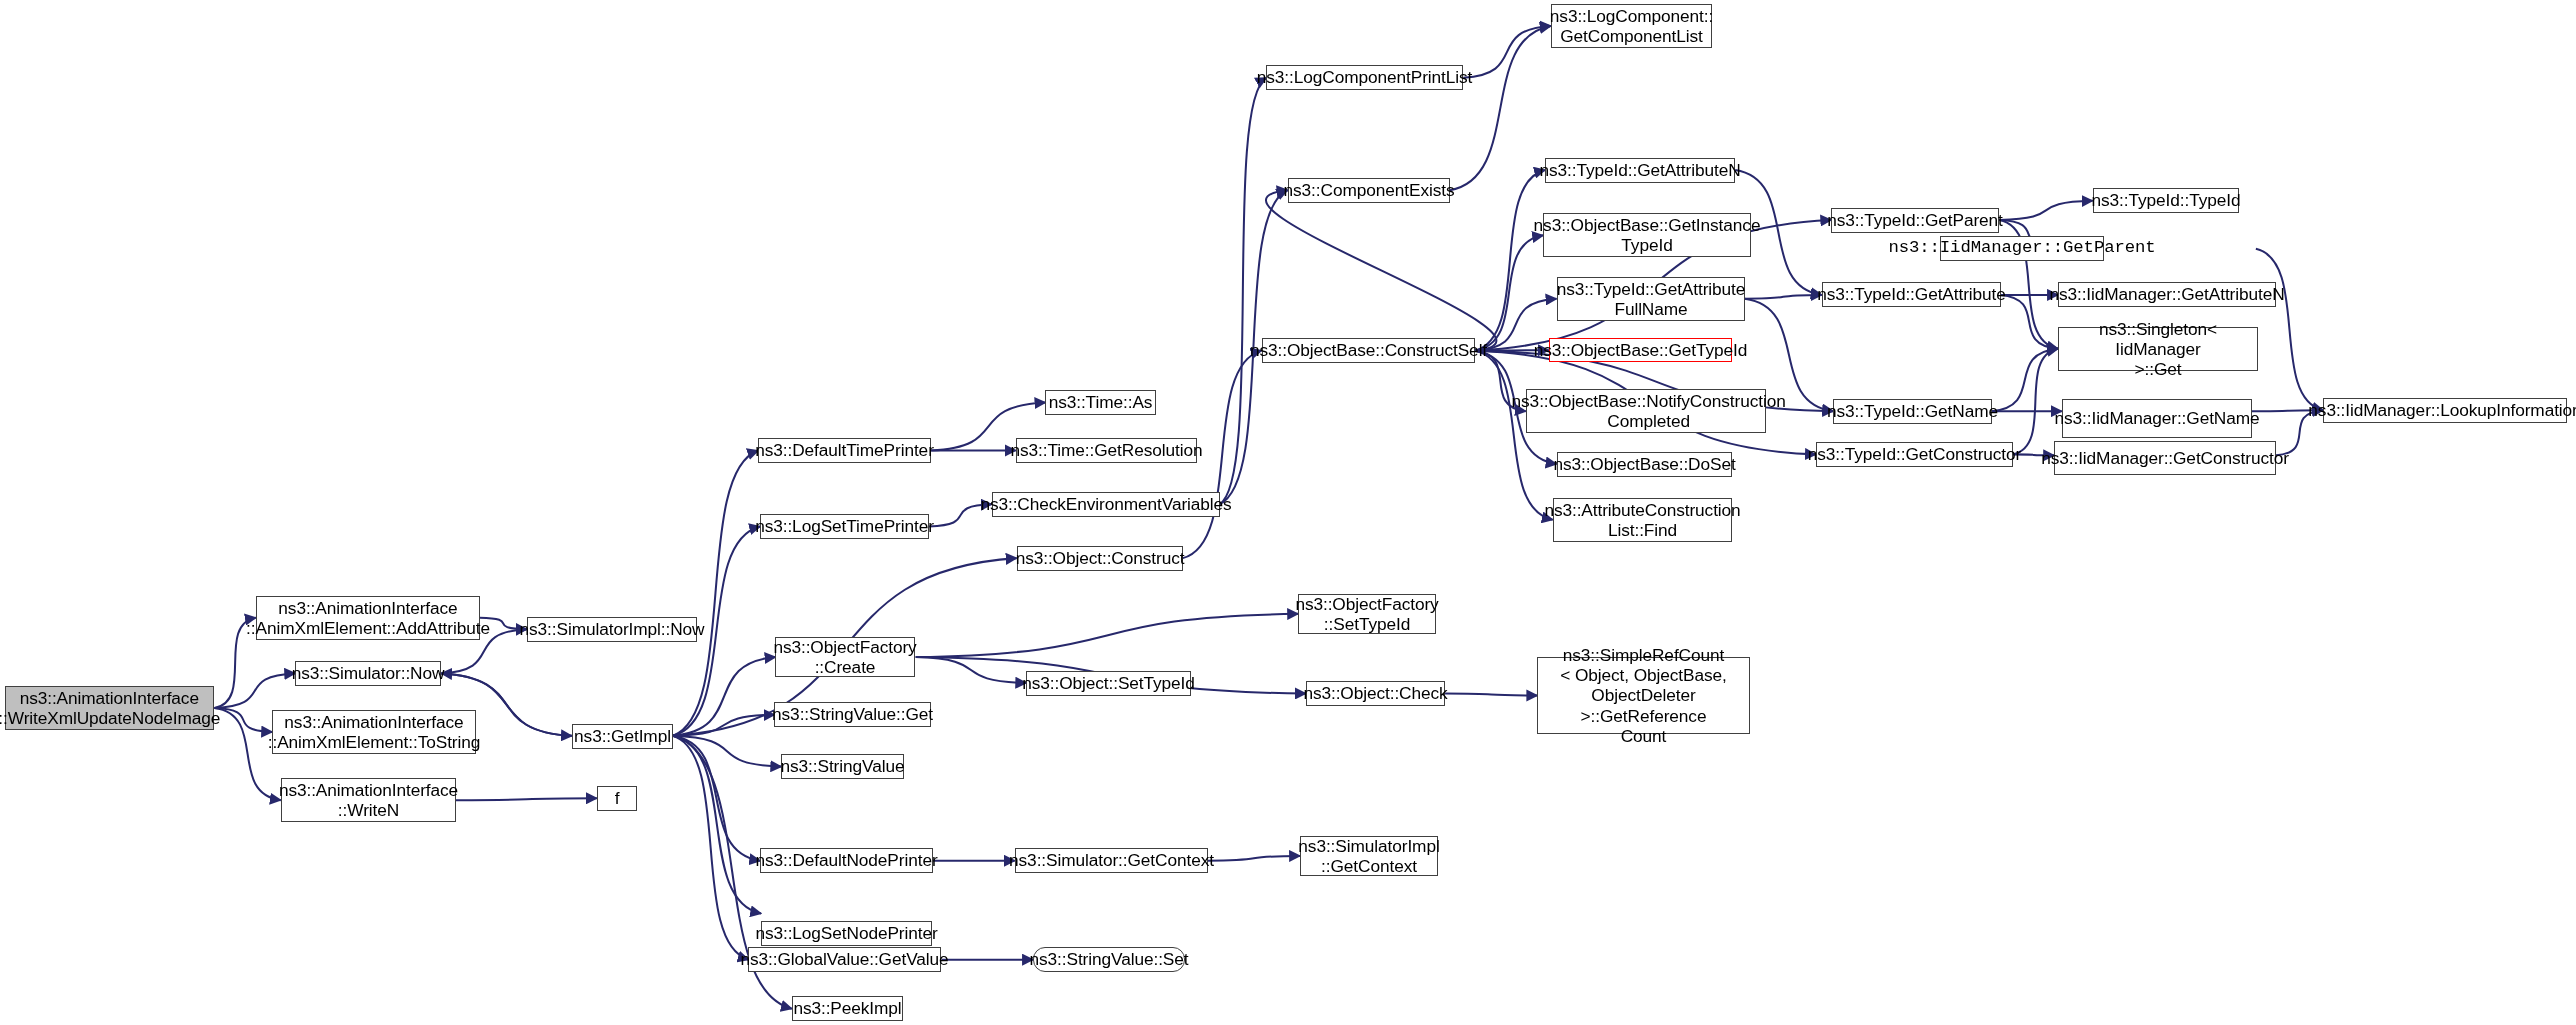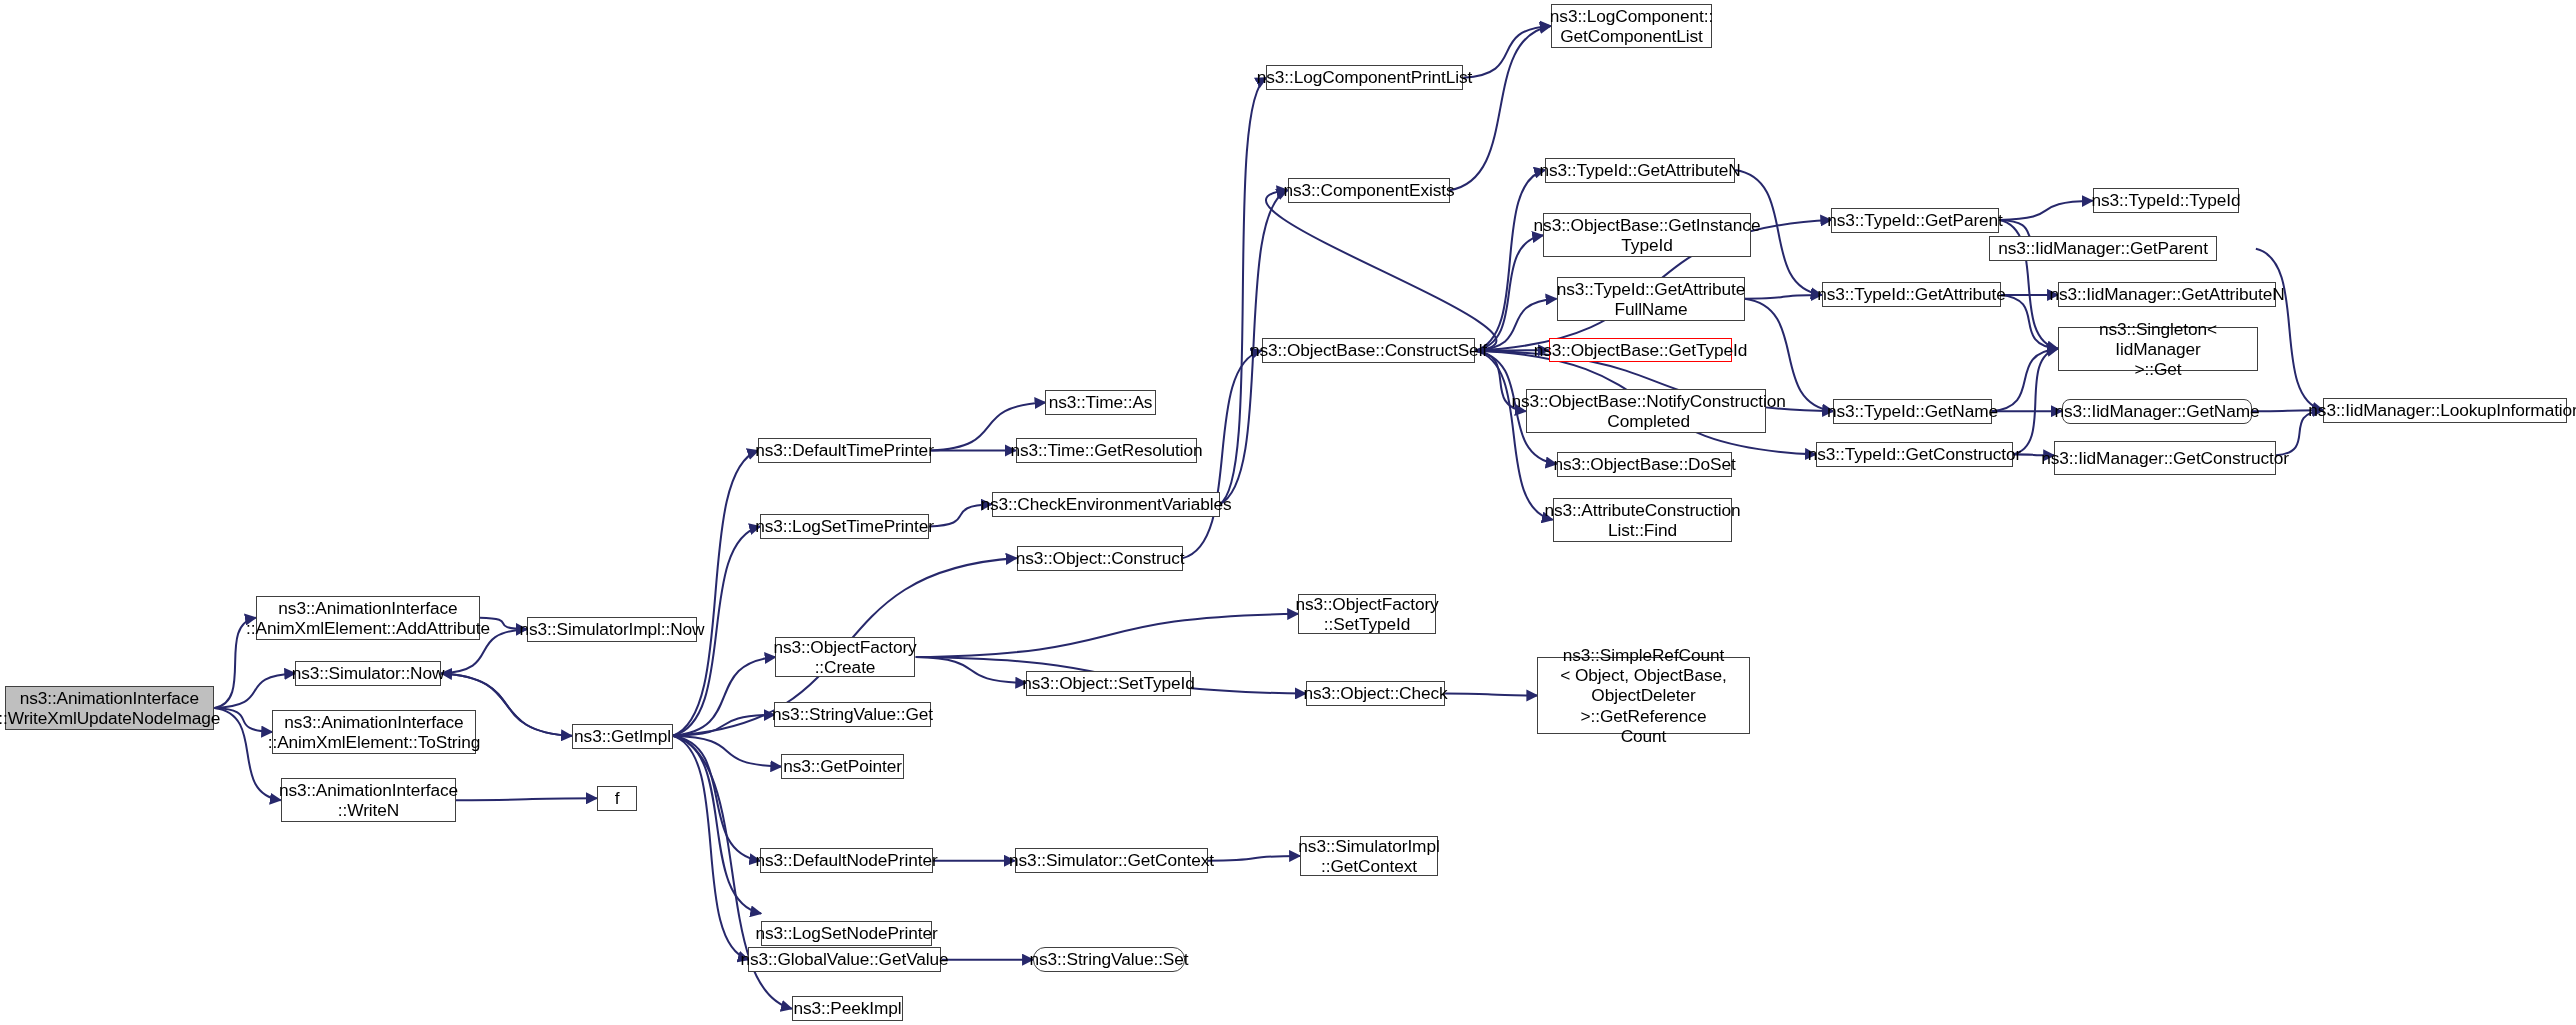--- a/index.html
+++ b/index.html
@@ -133,21 +133,21 @@
       <div class="node" style="left: 281px; top: 778px; width: 175px; height: 44px;">ns3::AnimationInterface
 ::WriteN</div>
       <div class="node" style="left: 527px; top: 617px; width: 170px; height: 25px;">ns3::SimulatorImpl::Now</div>
       <div class="node" style="left: 572px; top: 724px; width: 101px; height: 25px;">ns3::GetImpl</div>
       <div class="node" style="left: 597px; top: 786px; width: 40px; height: 25px;">f</div>
       <div class="node" style="left: 758px; top: 438px; width: 173px; height: 25px;">ns3::DefaultTimePrinter</div>
       <div class="node" style="left: 760px; top: 514px; width: 169px; height: 25px;">ns3::LogSetTimePrinter</div>
       <div class="node" style="left: 775px; top: 637px; width: 140px; height: 40px;">ns3::ObjectFactory
 ::Create</div>
       <div class="node" style="left: 774px; top: 702px; width: 157px; height: 25px;">ns3::StringValue::Get</div>
-      <div class="node" style="left: 781px; top: 754px; width: 123px; height: 25px;">ns3::GetPointer</div>
+      <div class="node" style="left: 781px; top: 754px; width: 123px; height: 25px;">ns3::StringValue</div>
       <div class="node" style="left: 760px; top: 848px; width: 173px; height: 25px; text-align: center;">ns3::DefaultNodePrinter</div>
       <div class="node" style="left: 761px; top: 921px; width: 171px; height: 25px;">ns3::LogSetNodePrinter</div>
       <div class="node" style="left: 748px; top: 947px; width: 193px; height: 25px;">ns3::GlobalValue::GetValue</div>
       <div class="node" style="left: 792px; top: 996px; width: 111px; height: 25px;">ns3::PeekImpl</div>
       <div class="node" style="left: 1045px; top: 390px; width: 111px; height: 25px;">ns3::Time::As</div>
       <div class="node" style="left: 1016px; top: 438px; width: 181px; height: 25px;">ns3::Time::GetResolution</div>
       <div class="node" style="left: 992px; top: 492px; width: 228px; height: 25px;">ns3::CheckEnvironmentVariables</div>
       <div class="node" style="left: 1017px; top: 546px; width: 166px; height: 25px;">ns3::Object::Construct</div>
       <div class="node" style="left: 1026px; top: 671px; width: 165px; height: 25px;">ns3::Object::SetTypeId</div>
       <div class="node" style="left: 1015px; top: 848px; width: 193px; height: 25px;">ns3::Simulator::GetContext</div>
@@ -175,22 +175,22 @@
 List::Find</div>
       <div class="node" style="left: 1537px; top: 657px; width: 213px; height: 77px;">ns3::SimpleRefCount
 &lt; Object, ObjectBase,
  ObjectDeleter &gt;::GetReference
 Count</div>
       <div class="node" style="left: 1831px; top: 208px; width: 168px; height: 25px;">ns3::TypeId::GetParent</div>
       <div class="node" style="left: 1822px; top: 282px; width: 179px; height: 25px;">ns3::TypeId::GetAttribute</div>
       <div class="node" style="left: 1833px; top: 399px; width: 159px; height: 25px;">ns3::TypeId::GetName</div>
       <div class="node" style="left: 1816px; top: 442px; width: 197px; height: 25px;">ns3::TypeId::GetConstructor</div>
       <div class="node" style="left: 2093px; top: 188px; width: 146px; height: 25px;">ns3::TypeId::TypeId</div>
-      <div class="node" style="left: 1989px; top: 236px; width: 228px; height: 25px;">ns3::IidManager::GetParent</div>
+      <div class="node" style="left: 1940px; top: 236px; width: 164px; height: 25px; font-family: Liberation Mono, monospace;">ns3::IidManager::GetParent</div>
       <div class="node" style="left: 2058px; top: 282px; width: 218px; height: 25px;">ns3::IidManager::GetAttributeN</div>
       <div class="node" style="left: 2058px; top: 327px; width: 200px; height: 44px;">ns3::Singleton&lt; IidManager
 &gt;::Get</div>
-      <div class="node" style="left: 2062px; top: 399px; width: 190px; height: 25px; border-radius: 8px;">ns3::IidManager::GetName</div>
+      <div class="node" style="left: 2062px; top: 399px; width: 190px; height: 39px;">ns3::IidManager::GetName</div>
       <div class="node" style="left: 2054px; top: 441px; width: 222px; height: 34px;">ns3::IidManager::GetConstructor</div>
       <div class="node" style="left: 2323px; top: 398px; width: 244px; height: 25px;">ns3::IidManager::LookupInformation</div>
     </div>
 </div>
 
 
 </body></html>

